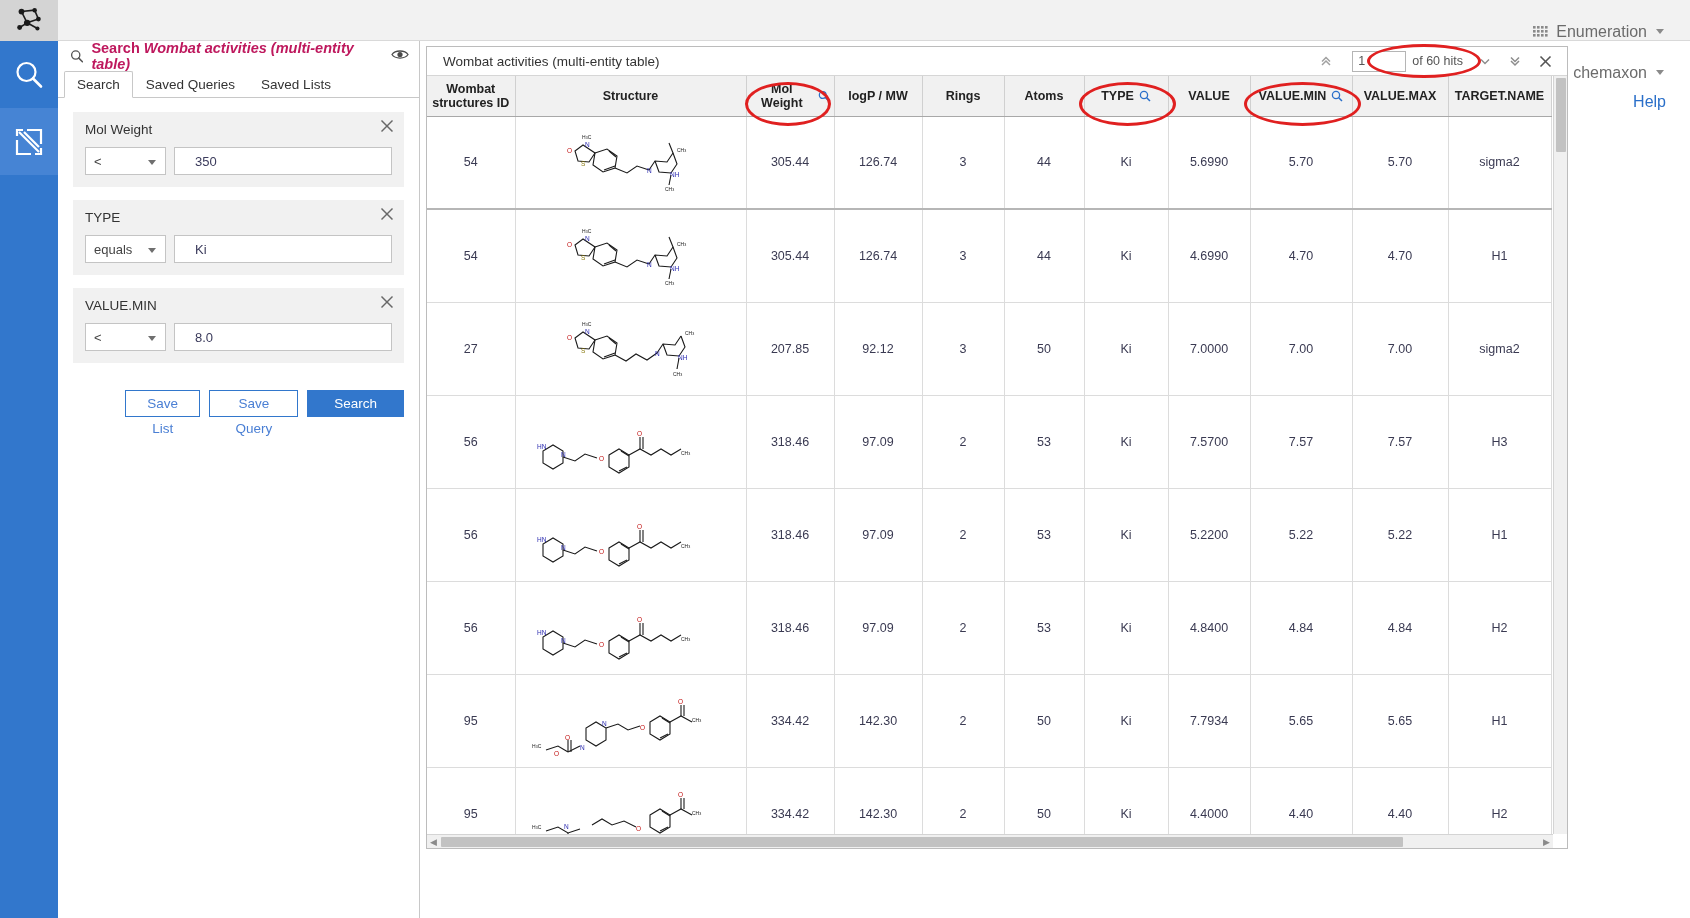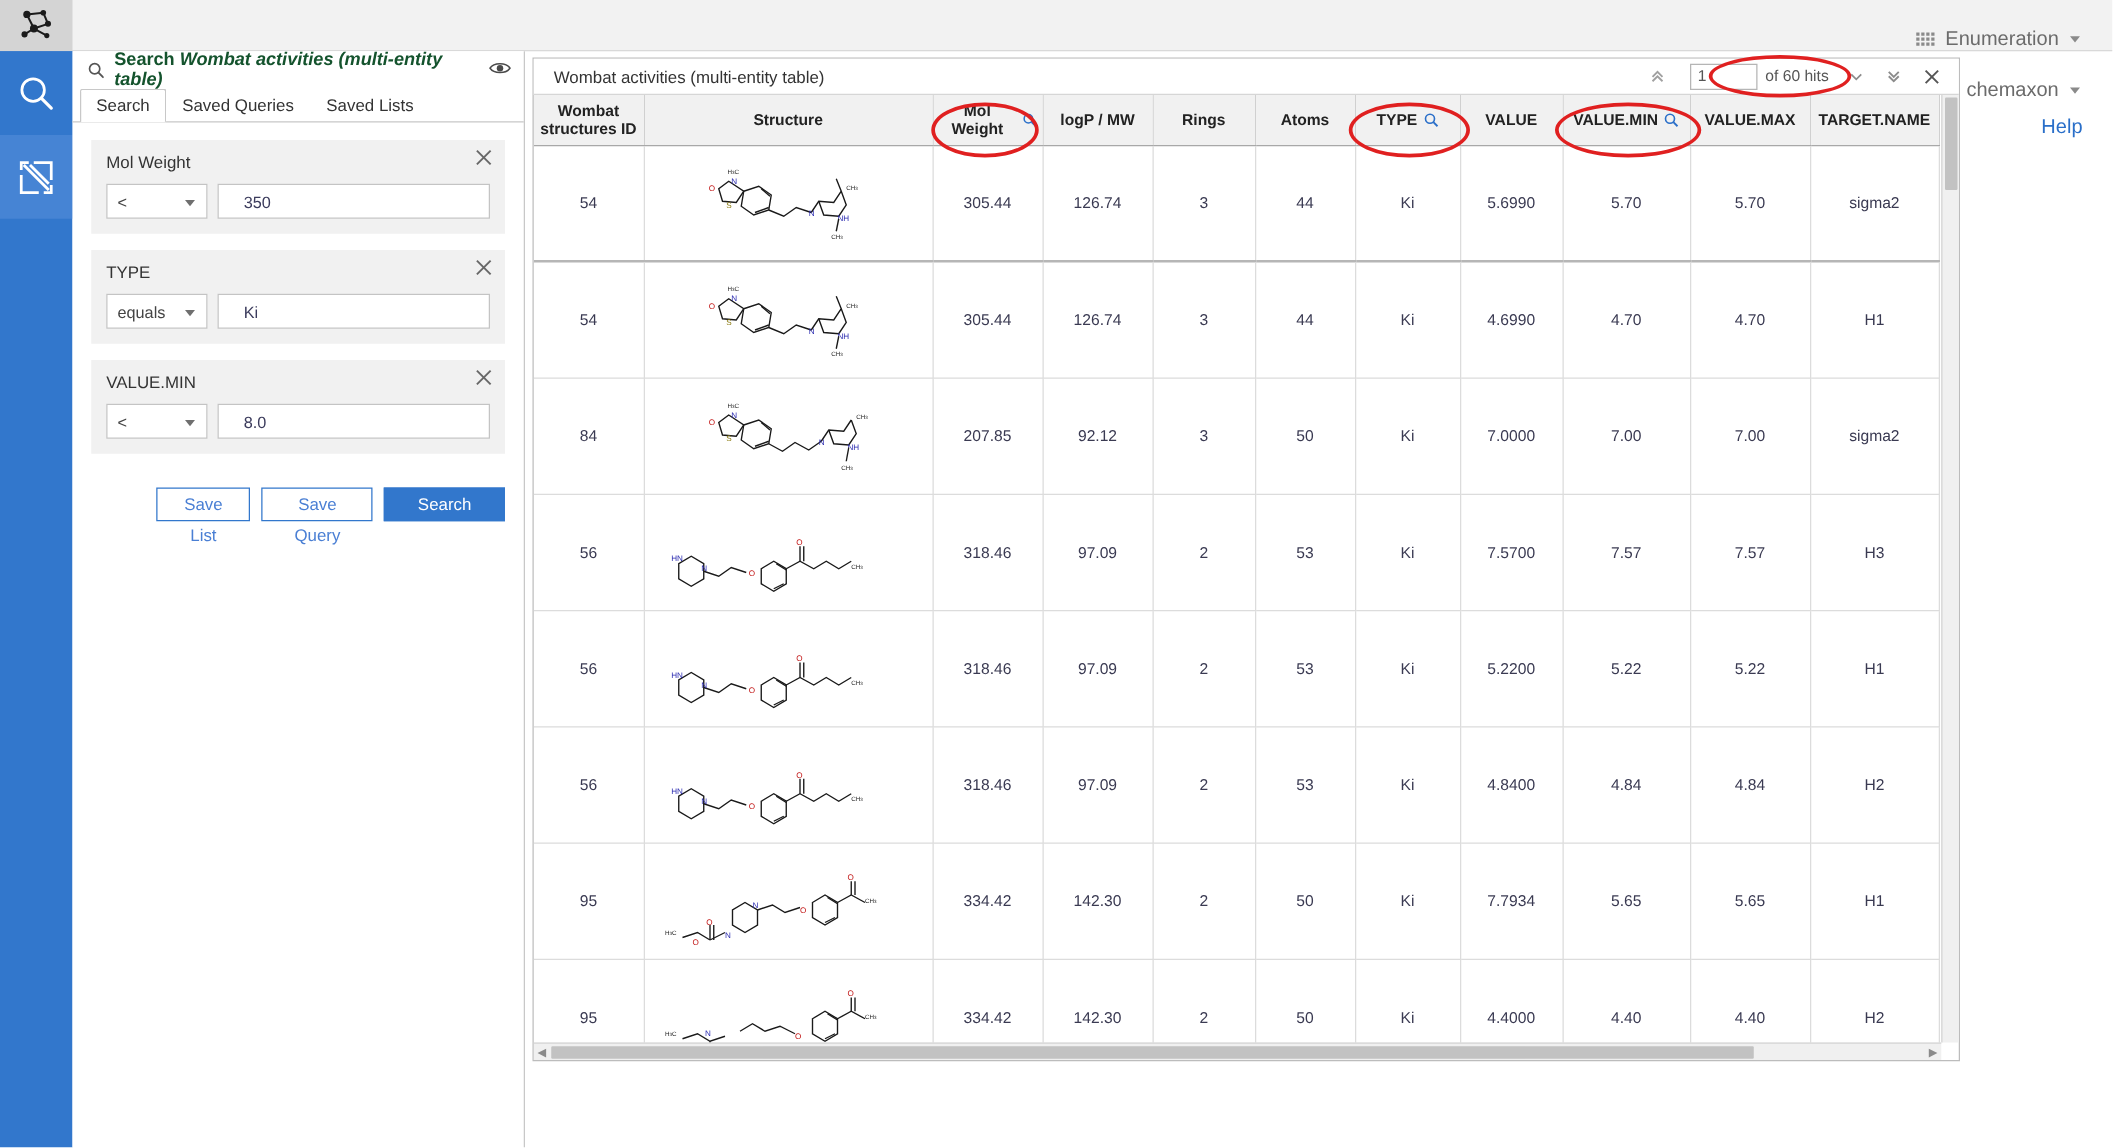--- a/index.html
+++ b/index.html
@@ -51,21 +51,21 @@
   .rail-btn.second { background: #4684d4; }
 
   
   .panel {
     position: absolute; left: 58px; top: 41px; width: 362px; height: 877px;
     background: #fff; border-right: 1px solid #c8c8c8;
     display: flex; flex-direction: column;
   }
   .panel-title {
     height: 30px; display: flex; align-items: center; gap: 8px;
-    padding: 0 10px 0 12px; font-size: 14.5px; color: #14532d; border-bottom: 0;
+    padding: 0 10px 0 12px; font-size: 14.5px; color: #be185d; border-bottom: 0;
   }
   .panel-title .ttl { font-weight: bold; }
   .panel-title .ttl em { font-style: italic; font-weight: bold; }
   .panel-title .eye { margin-left: auto; cursor: pointer; }
 
   .tabs { display: flex; height: 27px; border-bottom: 1px solid #c8c8c8; padding-left: 6px; }
   .tab {
     font-size: 13.5px; color: #333; padding: 0 12px; line-height: 26px;
     border: 1px solid transparent; border-bottom: none; cursor: pointer;
   }
@@ -503,21 +503,21 @@
               <td>126.74</td>
               <td>3</td>
               <td>44</td>
               <td>Ki</td>
               <td>4.6990</td>
               <td>4.70</td>
               <td>4.70</td>
               <td>H1</td>
             </tr>
             <tr class="">
-              <td>84</td>
+              <td>27</td>
               <td class="struct-cell">
     <svg class="struct-svg" width="200" height="86" viewBox="0 0 200 86">
       <g stroke="#1a1a1a" stroke-width="1.1" fill="none">
         <path d="M52 26 L44 32 L47 42 L58 43 L64 34 Z"></path>
         <path d="M64 34 L76 30 L86 37 L84 49 L72 53 L62 46 Z"></path>
         <path d="M78 32 L85 38"></path>
                     <path d="M84 47 L73 51"></path>
         <path d="M84 49 L95 55 L105 48 L116 54 L126 47"></path>
         <path d="M126 47 L132 38 L144 39 L150 30"></path>
         <path d="M132 38 L136 49 L148 50 L154 41 L150 30"></path>

